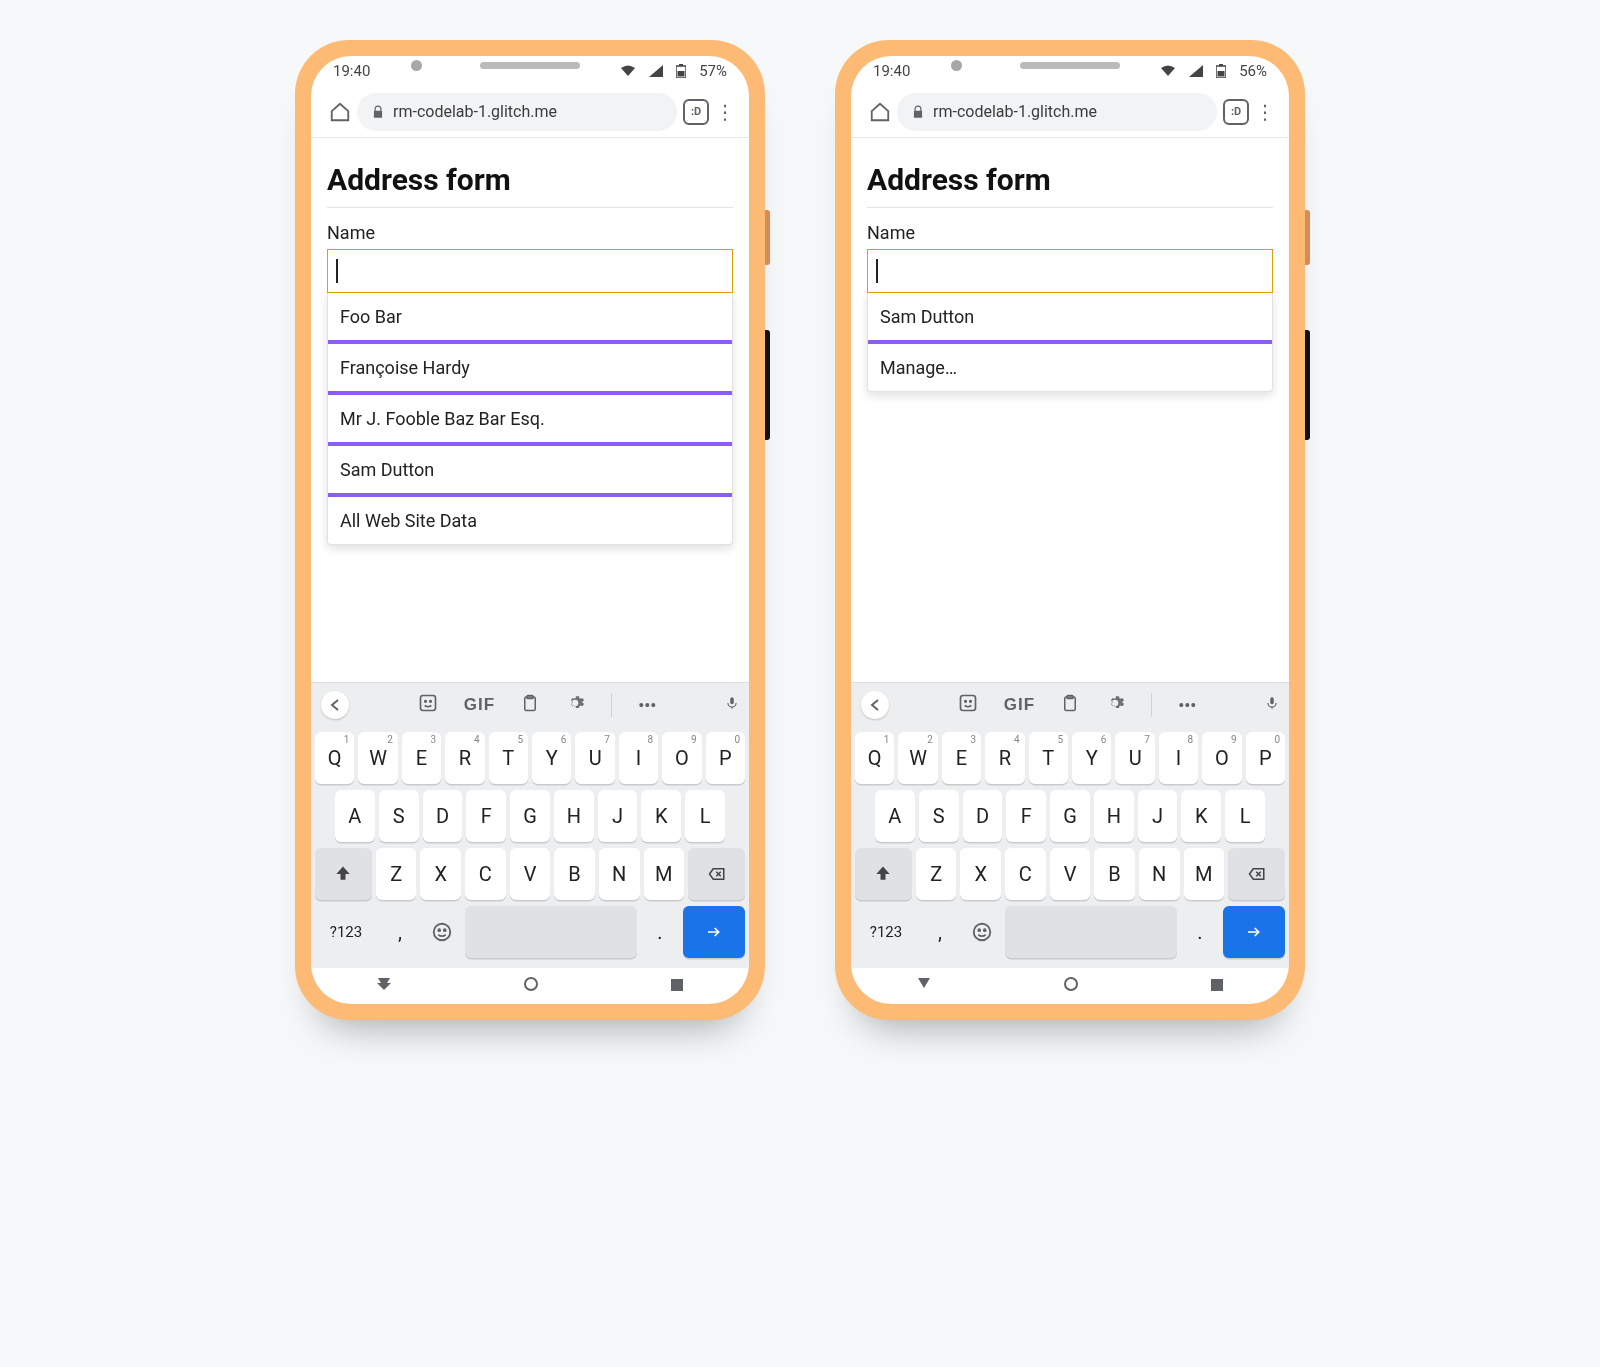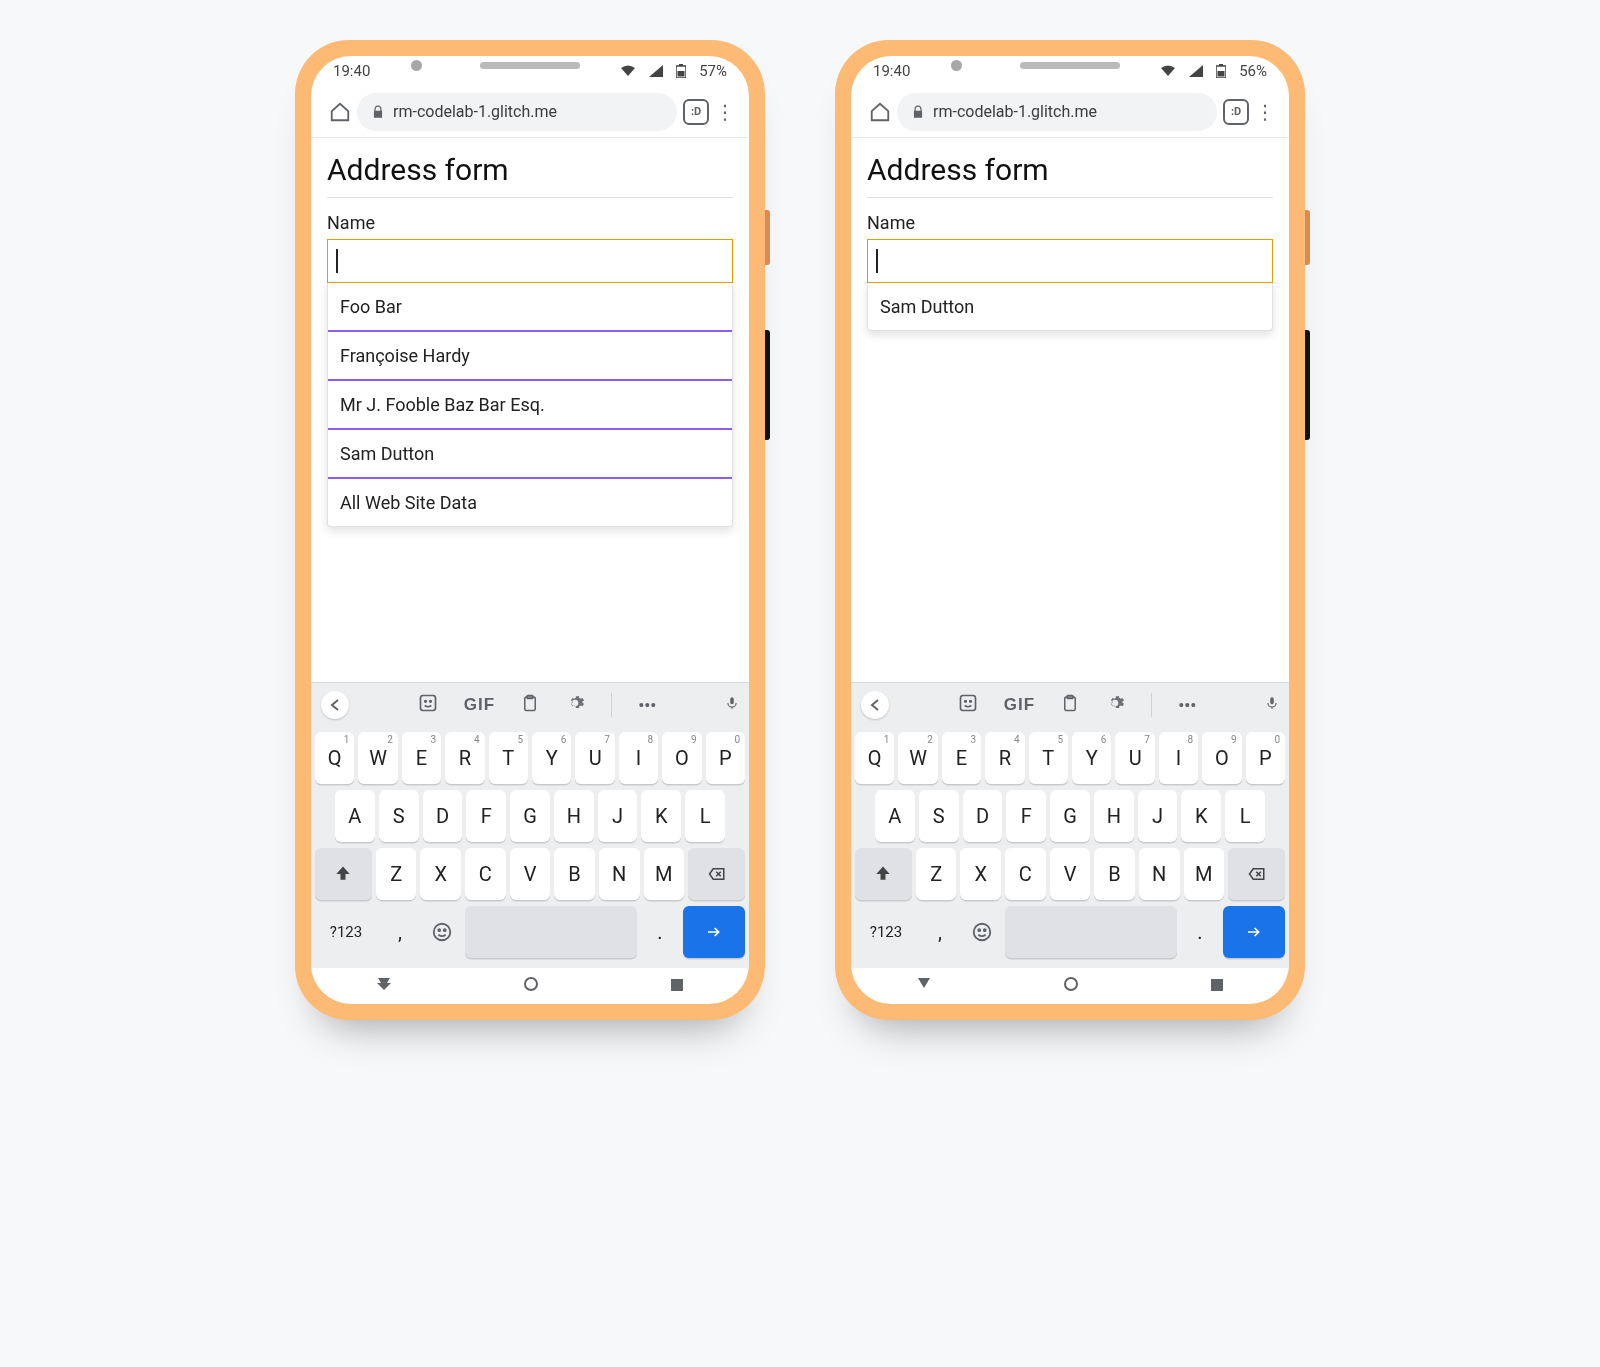--- a/index.html
+++ b/index.html
@@ -73,37 +73,37 @@
   }
   .lock-ic svg{display:block; color:#5f6368;}
   .tab-ic{
     width:26px;height:26px;border:2px solid #5f6368;border-radius:6px;
     display:flex;align-items:center;justify-content:center;font-size:11px;font-weight:700;color:#5f6368;
   }
   .menu-ic{ font-size:20px;color:#5f6368;letter-spacing:0; line-height:1;}
 
   
   .page{ flex:1; padding:10px 16px 0; position:relative; }
-  h1{ font-size:30px; font-weight:400; color:#111; padding:4px 0 10px; border-bottom:1px solid #e3e3e3;}
+  h1{ font-size:30px; font-weight:700; color:#111; padding:4px 0 10px; border-bottom:1px solid #e3e3e3;margin-top:10px;}
   .label{ font-size:18px; color:#222; margin-top:14px; }
   .field{
     width:100%; height:44px; border:1.5px solid #e0a100;
     margin-top:6px; padding:0 8px; font-size:18px;
     display:flex; align-items:center;
   }
   .cursor{ width:1.5px; height:24px; background:#222; animation:blink 1s steps(1) infinite;}
   @keyframes blink{50%{opacity:0;}}
   .dropdown{
     margin-top:0; border:1px solid #e2e2e2; border-top:none;
     box-shadow:0 4px 10px rgba(0,0,0,.12); border-radius:0 0 4px 4px;
     background:#fff;
   }
   .dd-item{
     padding:13px 12px; font-size:18px; color:#222;
-    border-top:2px solid #8b5cf6;
+    border-top:4px solid #8b5cf6;
   }
   .dd-item:first-child{border-top:none;}
 
   
   .kbd{
     background:#eceef0; padding-bottom:2px;
   }
   .kbd-tool{
     height:44px; display:flex; align-items:center; justify-content:space-between;
     padding:0 10px; border-top:1px solid #ddd;
@@ -362,20 +362,21 @@
     </div>
 
     <div class="page">
       <h1>Address form</h1>
       <div class="label">Name</div>
       <div class="field">
           <span class="cursor"></span>
         </div>
       <div class="dropdown">
           <div class="dd-item">Sam Dutton</div>
+          <div class="dd-item">Manage…</div>
         </div>
     </div>
 
     <div class="kbd">
         <div class="kbd-tool">
     <div class="left">
             <svg width="12" height="12">
               <path d="M9 1 L3 6 L9 11" fill="none" stroke="#5f6368" stroke-width="2"></path>
             </svg>
           </div>

